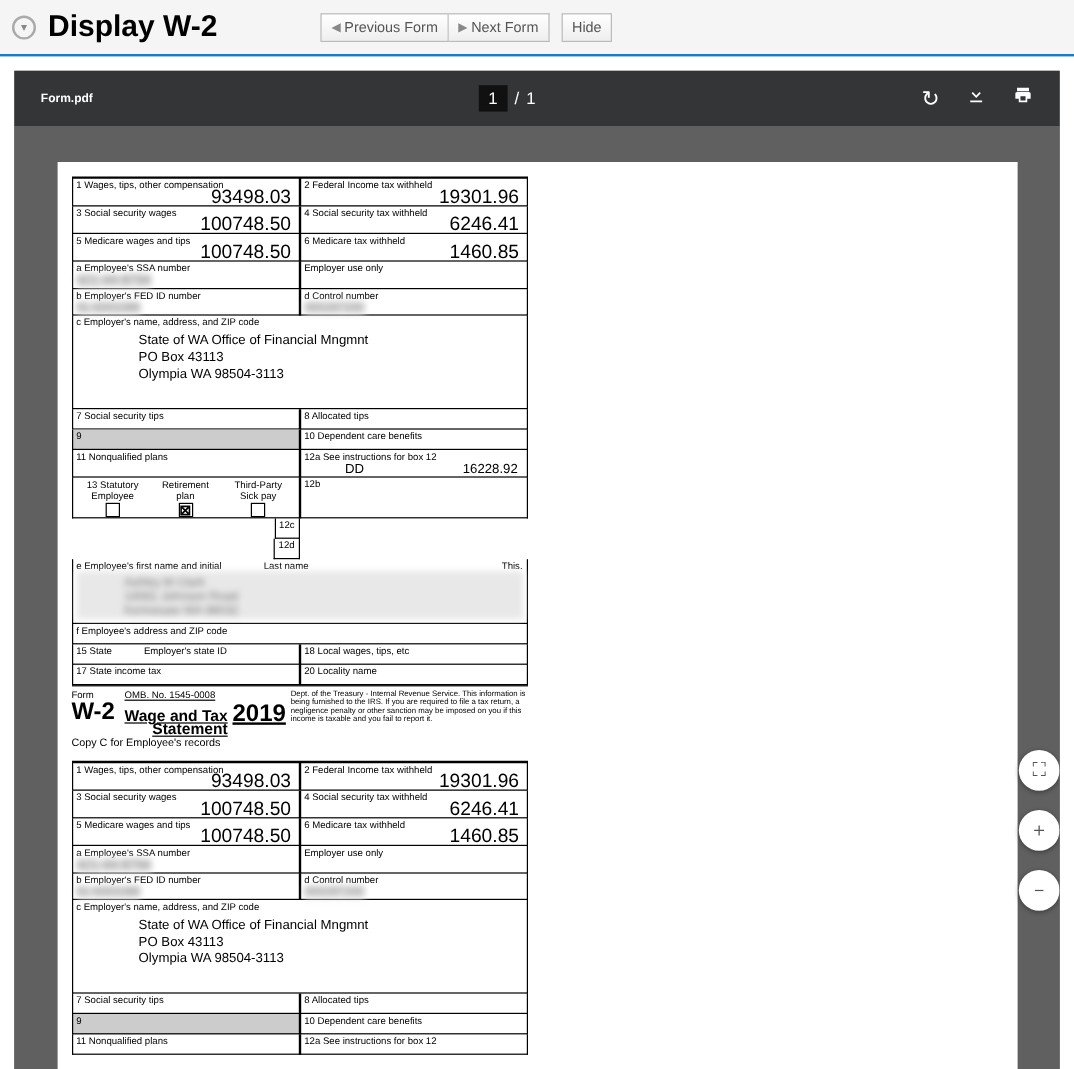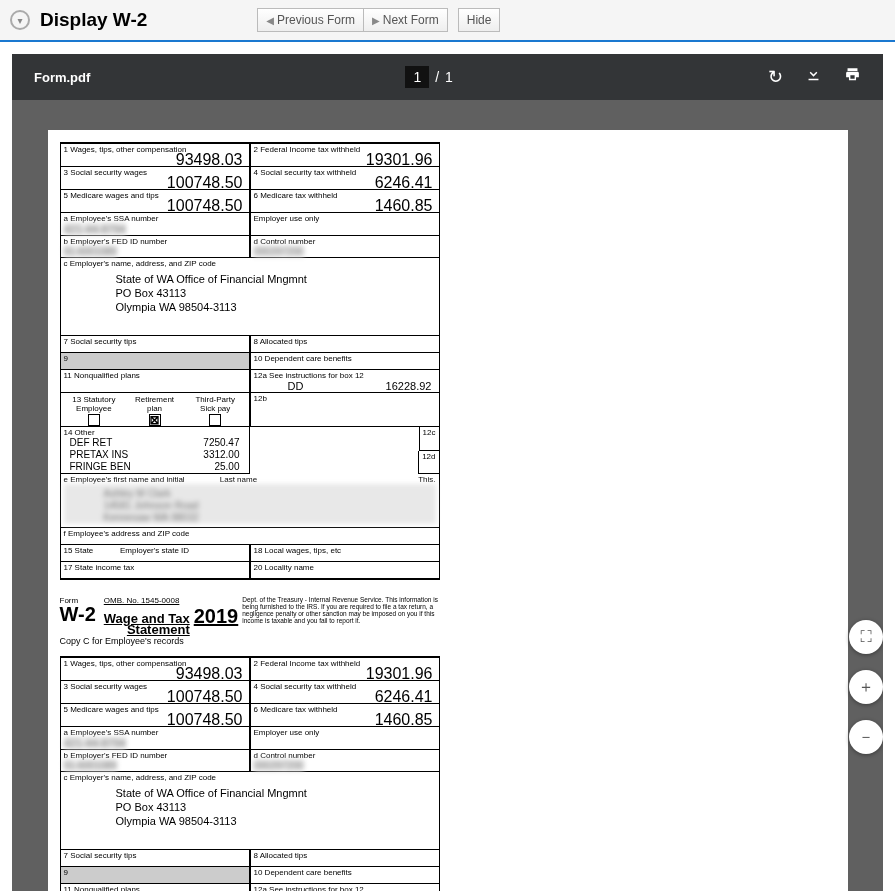--- a/index.html
+++ b/index.html
@@ -1,31 +1,31 @@
 <!DOCTYPE html>
 <html><head>
 <meta charset="utf-8">
 <style>
 * { box-sizing: border-box; margin: 0; padding: 0; }
 body { font-family: Arial, Helvetica, sans-serif; background:#fff; width:895px; }
 
 
 .top-bar { display:flex; align-items:center; padding:8px 10px; border-bottom:2px solid #1a78d0; background:#f5f5f5; gap:10px; }
 .collapse-ico { width:20px; height:20px; border:2px solid #aaa; border-radius:50%; display:flex; align-items:center; justify-content:center; font-size:10px; color:#888; cursor:pointer;}
-.top-bar h2 { font-size:19px; font-weight:bold; flex: 0 0 auto; margin-right:100px;}
+.top-bar h2 { font-size:25px; font-weight:bold; flex: 0 0 auto; margin-right:76px;}
 .btn { border:1px solid #bbb; background:linear-gradient(#fff,#eee); padding:4px 8px; font-size:12px; color:#555; cursor:pointer; display:inline-flex; align-items:center; gap:3px;}
 .btn .arrow { font-size:10px; color:#888; }
 .btn-group { display:flex; gap:0; }
 .btn-group .btn:first-child{border-top-right-radius:0;border-bottom-right-radius:0;}
 .btn-group .btn:last-child{border-top-left-radius:0;border-bottom-left-radius:0; border-left:none;}
 
 
 .pdf-frame { margin:12px; background:#404040; position:relative; }
 .pdf-toolbar { height:46px; background:#333537; display:flex; align-items:center; padding:0 22px; color:#fff; }
-.pdf-filename { font-size:13px; font-weight:bold; }
+.pdf-filename { font-size:10px; font-weight:bold; }
 .pdf-paging { margin:0 auto; display:flex; align-items:center; gap:6px; font-size:14px;}
 .pdf-paging .cur { background:#111; padding:3px 8px;}
 .pdf-actions { display:flex; gap:22px; font-size:18px; }
 .pdf-actions span { cursor:pointer; }
 
 .pdf-body { background:#606060; padding:30px 28px 44px; position:relative; overflow:hidden; }
 .page { background:#fff; margin:0 auto; width:800px; padding:12px 12px; }
 
 
 .copies { display:flex; flex-wrap:wrap; gap:10px 18px; }
@@ -37,21 +37,21 @@
 .copy .cell .val { text-align:right; font-size:16px; line-height:12px; display:block; padding-right:3px;}
 .copy .half { width:50%; }
 .copy .full { width:100%; }
 .copy .blur { filter: blur(2.5px); color:#777; background:#e8e8e8;}
 .copy .addr { font-size:11px; padding:4px 0 0 52px; line-height:14px;}
 .chkrow { display:flex; gap:0;}
 .chkcell { flex:1; text-align:center; font-size:7.5px; line-height:8px; padding-top:1px;}
 .chk { width:12px; height:12px; border:1px solid #000; margin:1px auto 0; display:flex; align-items:center; justify-content:center; font-size:12px; font-weight:bold;}
 .b14 { display:flex; justify-content:space-between; font-size:10px; padding:0 6px; line-height:12px;}
 .gray { background:#ccc; }
-.footer { display:flex; align-items:flex-start; gap:4px; margin-top:0px; border-top:1.5px solid #000; padding-top:16px;}
+.footer { display:flex; align-items:flex-start; gap:4px; margin-top:0px; border-top:1.5px solid #000; padding-top:3px;}
 .footer .form { font-size:8px; line-height:9px;}
 .footer .w2 { font-size:20px; font-weight:bold; line-height:18px;}
 .footer .wts { font-size:13px; font-weight:bold; text-align:right; line-height:11px; }
 .footer .yr { font-size:20px; font-weight:bold; }
 .footer .fine { font-size:6.5px; line-height:7px; flex:1; }
 .copyline { font-size:9px; padding-top:1px; }
 
 
 .float-btns { position:absolute; right:0px; top:520px; display:flex; flex-direction:column; gap:16px; }
 .round { width:34px; height:34px; border-radius:50%; background:#fff; box-shadow:0 1px 4px rgba(0,0,0,.4); display:flex; align-items:center; justify-content:center; font-size:16px; color:#555; cursor:pointer;}
@@ -190,35 +190,20 @@
                     <span class="lbl">Third-Party<br>Sick pay</span>
                     <div class="chk"></div>
                   </div>
                 </div>
               </div>
               <div class="cell half noleft">
                 <span class="lbl">12b</span>
               </div>
             </div>
             <div class="row">
-              <div class="cell half" style="min-height:40px;">
-                <span class="lbl">14 Other</span>
-                <div class="b14">
-                  <span>DEF RET</span>
-                  <span>7250.47</span>
-                </div>
-                <div class="b14">
-                  <span>PRETAX INS</span>
-                  <span>3312.00</span>
-                </div>
-                <div class="b14">
-                  <span>FRINGE BEN</span>
-                  <span>25.00</span>
-                </div>
-              </div>
               <div class="half" style="display:flex;flex-direction:column;align-items:flex-end;">
                 <div class="cell noleft" style="flex:1">
                   <span class="lbl">12c</span>
                 </div>
                 <div class="cell noleft" style="flex:1">
                   <span class="lbl">12d</span>
                 </div>
               </div>
             </div>
             <div class="row">

